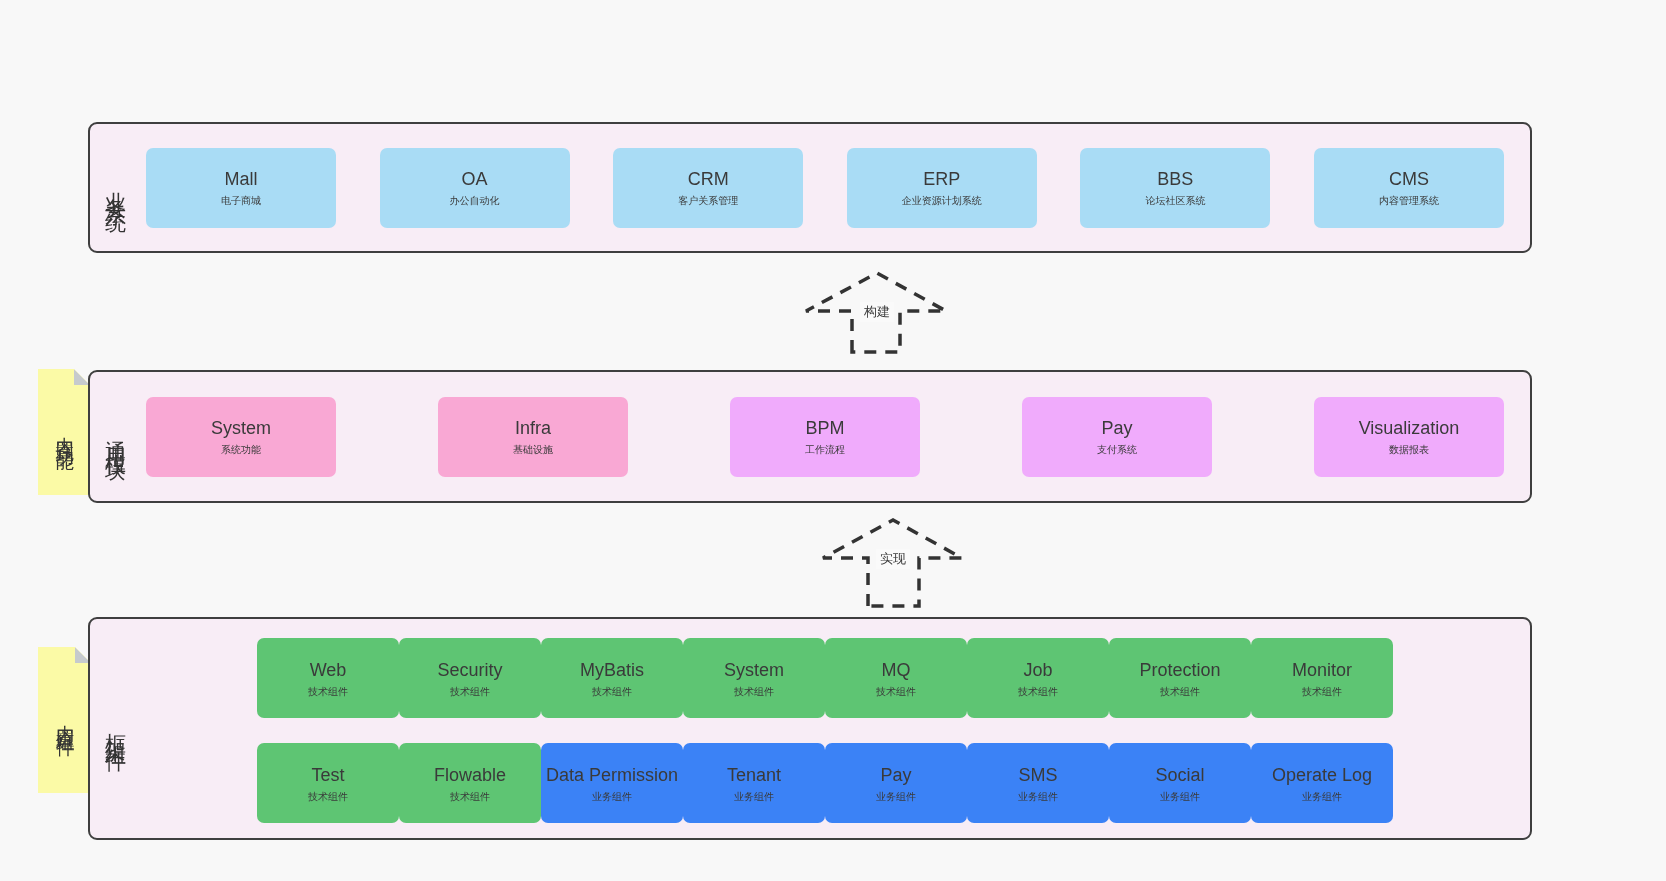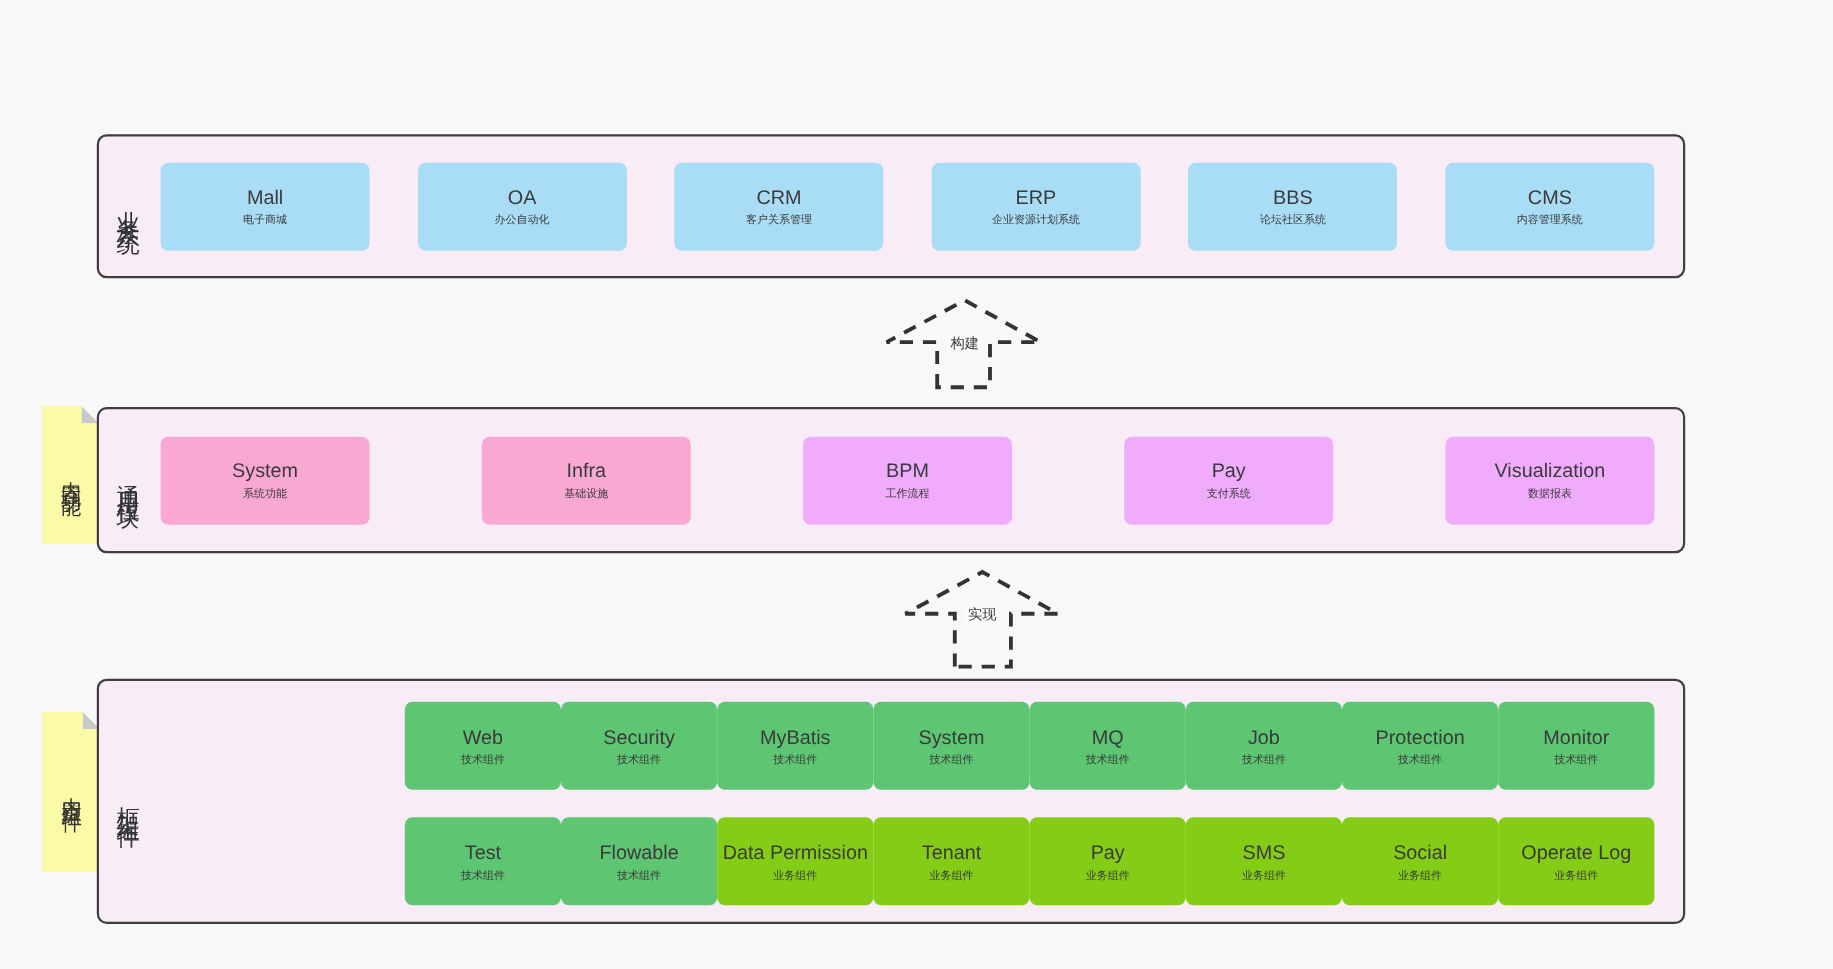--- a/index.html
+++ b/index.html
@@ -29,39 +29,39 @@
   .band-label span{
     writing-mode:vertical-lr;text-orientation:upright;
     font-size:21px;letter-spacing:0.30em;color:#333;line-height:1;
   }
 
   .band-content{
     flex:1;display:flex;align-items:center;justify-content:space-between;
     padding:0 26px 0 4px;
   }
   .band3 .band-content{
-    flex-direction:column;align-items:flex-end;justify-content:flex-start;
+    flex-direction:column;align-items:center;justify-content:flex-start;
     padding:19px 26px 0 4px;gap:25px;
   }
   .row{display:flex;justify-content:space-between;align-items:center;}
 
   
   .bx{
     width:190px;height:80px;border-radius:7px;
     display:flex;flex-direction:column;align-items:center;justify-content:center;
     text-align:center;line-height:1.35;
   }
   .bx .t{font-size:18px;}
   .bx .s{font-size:10px;margin-top:3px;}
   .band3 .bx{width:142px;}
   .blue{background:#a9dcf5;}
   .red{background:#f9a8d4;}
   .pink{background:#f0abfc;}
   .green{background:#5ec573;}
-  .green-light{background:#84cc16;}
+  .green-light{background:#3b82f6;}
 
   
   .arrow{position:absolute;}
   .arrow svg{display:block;}
   .arrow-label{
     position:absolute;transform:translateX(-50%);
     background:#fafafa;padding:1px 4px;
     font-size:13px;color:#3a3a3a;white-space:nowrap;
   }
 

